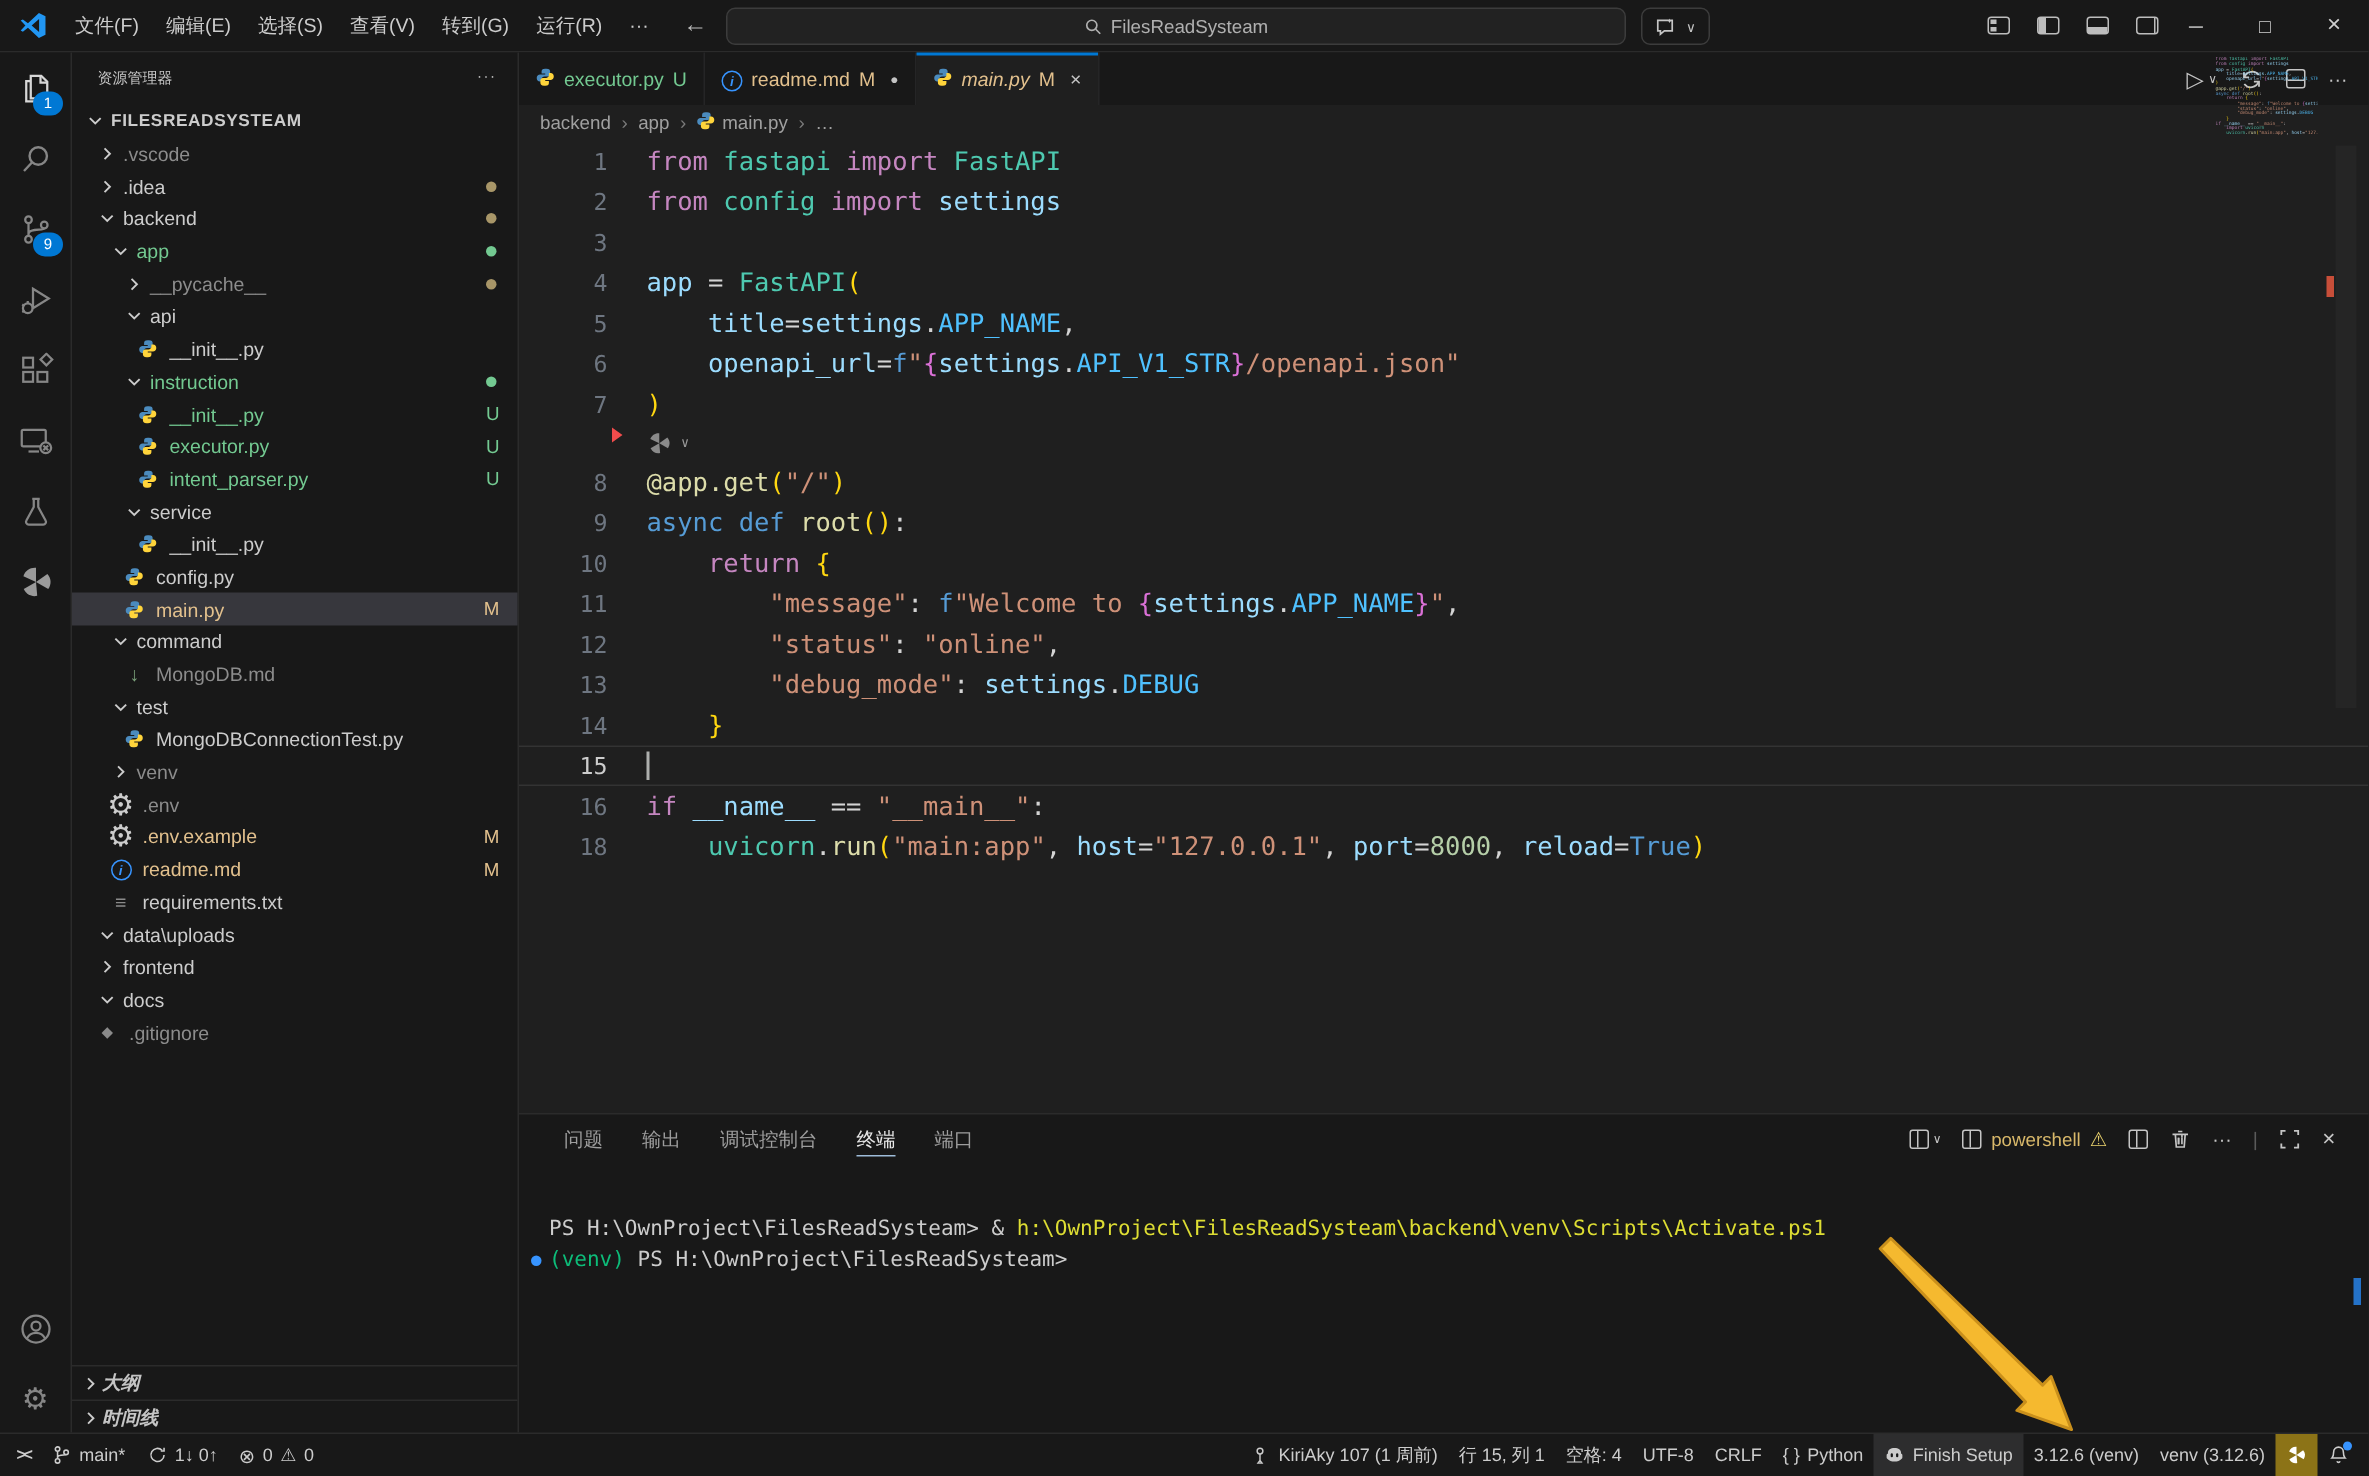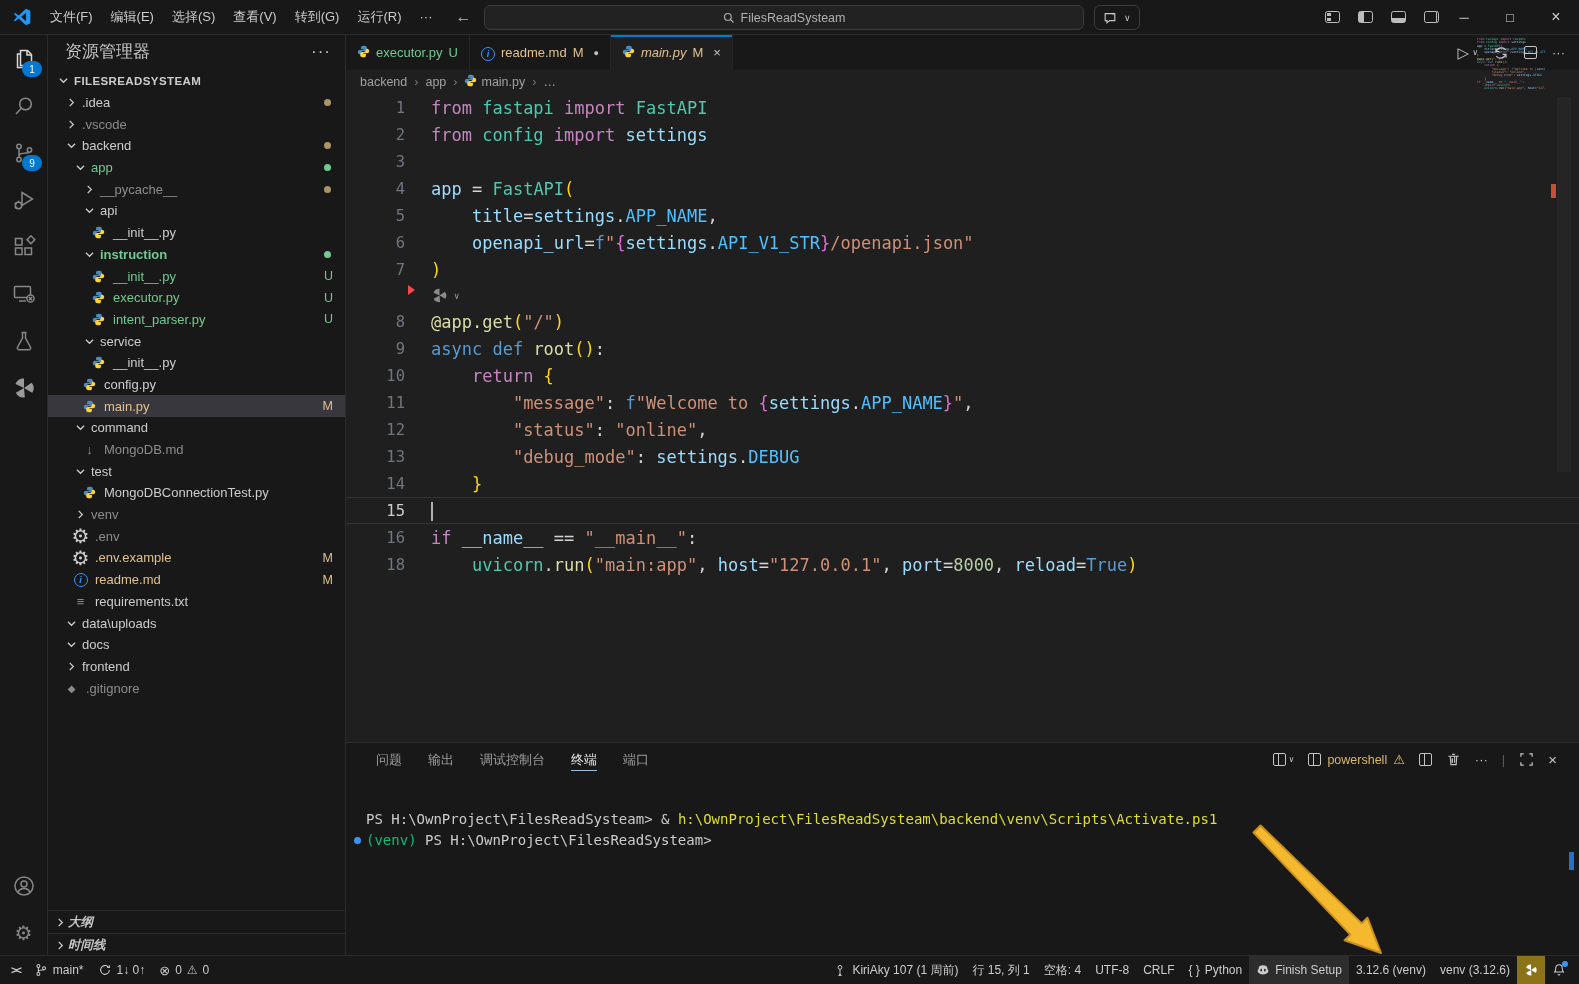--- a/index.html
+++ b/index.html
@@ -23,21 +23,21 @@
   .winctl span{width:46px;height:34px;display:flex;align-items:center;justify-content:center;color:#cfcfcf;font-size:13px;}
   
   .activitybar{position:absolute;left:0;top:35px;bottom:28px;width:47px;background:#181818;border-right:1px solid #2b2b2b;display:flex;flex-direction:column;align-items:center;}
   .act-item{width:47px;height:47px;display:flex;align-items:center;justify-content:center;position:relative;color:#868686;}
   .act-item.active{color:#d7d7d7;}
   .act-item svg{width:24px;height:24px;}
   .act-badge{position:absolute;right:5px;bottom:5px;min-width:16px;height:16px;border-radius:9px;background:#0078d4;color:#fff;font-size:10px;display:flex;align-items:center;justify-content:center;padding:0 2px;}
   .act-bottom{margin-top:auto;display:flex;flex-direction:column;align-items:center;}
   
   .sidebar{position:absolute;left:48px;top:35px;bottom:28px;width:297px;background:#181818;border-right:1px solid #2b2b2b;}
-  .sb-header{height:33px;display:flex;align-items:center;padding:0 14px 0 17px;color:#c5c5c5;font-size:17px;}
+  .sb-header{height:33px;display:flex;align-items:center;padding:0 14px 0 17px;color:#c5c5c5;font-size:10px;}
   .sb-header .dots{margin-left:auto;color:#c5c5c5;letter-spacing:1px;}
   .tree{position:absolute;left:0;right:0;top:35px;}
   .trow{height:21.7px;display:flex;align-items:center;position:relative;white-space:nowrap;font-size:13px;color:#cccccc;}
   .trow.sel{background:#37373d;}
   .trow .chev{width:15px;flex:none;display:flex;align-items:center;justify-content:center;color:#cccccc;}
   .trow .chev svg{width:9px;height:9px;}
   .trow .chev.exp svg{transform:rotate(90deg);}
   .trow .ficon{width:15px;flex:none;display:flex;align-items:center;justify-content:center;margin-right:4px;font-size:12px;}
   .trow .lbl{margin-left:3px;}
   .trow .gitbadge{position:absolute;right:12px;font-size:12.5px;}
@@ -242,30 +242,30 @@
             </svg>
           </span>
           <span class="lbl">FILESREADSYSTEAM</span>
         </div>
         <div class="trow" style="padding-left: 16px;">
           <span class="chev">
             <svg viewBox="0 0 10 10" fill="none" stroke="#cccccc" stroke-width="1.4">
               <path d="M3 1l4 4-4 4"></path>
             </svg>
           </span>
+          <span class="lbl c-ignored">.vscode</span>
+        </div>
+        <div class="trow" style="padding-left: 16px;">
+          <span class="chev">
+            <svg viewBox="0 0 10 10" fill="none" stroke="#cccccc" stroke-width="1.4">
+              <path d="M3 1l4 4-4 4"></path>
+            </svg>
+          </span>
           <span class="lbl">.idea</span>
           <span class="gitdot" style="background: rgb(168, 150, 104);"></span>
-        </div>
-        <div class="trow" style="padding-left: 16px;">
-          <span class="chev">
-            <svg viewBox="0 0 10 10" fill="none" stroke="#cccccc" stroke-width="1.4">
-              <path d="M3 1l4 4-4 4"></path>
-            </svg>
-          </span>
-          <span class="lbl c-ignored">.vscode</span>
         </div>
         <div class="trow" style="padding-left: 16px;">
           <span class="chev exp">
             <svg viewBox="0 0 10 10" fill="none" stroke="#cccccc" stroke-width="1.4">
               <path d="M3 1l4 4-4 4"></path>
             </svg>
           </span>
           <span class="lbl">backend</span>
           <span class="gitdot" style="background: rgb(168, 150, 104);"></span>
         </div>
@@ -297,21 +297,21 @@
         </div>
         <div class="trow" style="padding-left: 43px;">
           <span class="ficon">
             <svg width="13" height="13" viewBox="0 0 16 16">
               <path fill="#4B8BBE" d="M7.9 1C5.6 1 5 2 5 3.2V5h3v.8H3.8C2.2 5.8 1 6.8 1 8.6c0 1.8 1 2.9 2.6 2.9H5V9.8c0-1.3 1.1-2.4 2.4-2.4H10c1.1 0 2-.9 2-2V3.2C12 2 11.3 1 9 1h-1.1z"></path>
               <path fill="#FFD43B" d="M8.1 15c2.3 0 2.9-1 2.9-2.2V11H8v-.8h4.2c1.6 0 2.8-1 2.8-2.8 0-1.8-1-2.9-2.6-2.9H11v1.7c0 1.3-1.1 2.4-2.4 2.4H6c-1.1 0-2 .9-2 2v1.8C4 14 4.7 15 7 15h1.1z"></path>
             </svg>
           </span>
           <span class="lbl">__init__.py</span>
         </div>
-        <div class="trow" style="padding-left: 34px; font-weight: bold;">
+        <div class="trow" style="padding-left: 34px;">
           <span class="chev exp">
             <svg viewBox="0 0 10 10" fill="none" stroke="#cccccc" stroke-width="1.4">
               <path d="M3 1l4 4-4 4"></path>
             </svg>
           </span>
           <span class="lbl c-added">instruction</span>
           <span class="gitdot" style="background: rgb(115, 201, 145);"></span>
         </div>
         <div class="trow" style="padding-left: 43px;">
           <span class="ficon">
@@ -446,34 +446,34 @@
         </div>
         <div class="trow" style="padding-left: 16px;">
           <span class="chev exp">
             <svg viewBox="0 0 10 10" fill="none" stroke="#cccccc" stroke-width="1.4">
               <path d="M3 1l4 4-4 4"></path>
             </svg>
           </span>
           <span class="lbl">data\uploads</span>
         </div>
         <div class="trow" style="padding-left: 16px;">
+          <span class="chev">
+            <svg viewBox="0 0 10 10" fill="none" stroke="#cccccc" stroke-width="1.4">
+              <path d="M3 1l4 4-4 4"></path>
+            </svg>
+          </span>
+          <span class="lbl">frontend</span>
+        </div>
+        <div class="trow" style="padding-left: 16px;">
           <span class="chev exp">
             <svg viewBox="0 0 10 10" fill="none" stroke="#cccccc" stroke-width="1.4">
               <path d="M3 1l4 4-4 4"></path>
             </svg>
           </span>
           <span class="lbl">docs</span>
-        </div>
-        <div class="trow" style="padding-left: 16px;">
-          <span class="chev">
-            <svg viewBox="0 0 10 10" fill="none" stroke="#cccccc" stroke-width="1.4">
-              <path d="M3 1l4 4-4 4"></path>
-            </svg>
-          </span>
-          <span class="lbl">frontend</span>
         </div>
         <div class="trow" style="padding-left: 16px;">
           <span class="ficon">
             <span class="g" style="color:#8a8a8a;font-size:10px">◆</span>
           </span>
           <span class="lbl c-ignored">.gitignore</span>
         </div>
       </div>
     <div class="sb-sections" id="sections">
         <div class="sb-sec">

